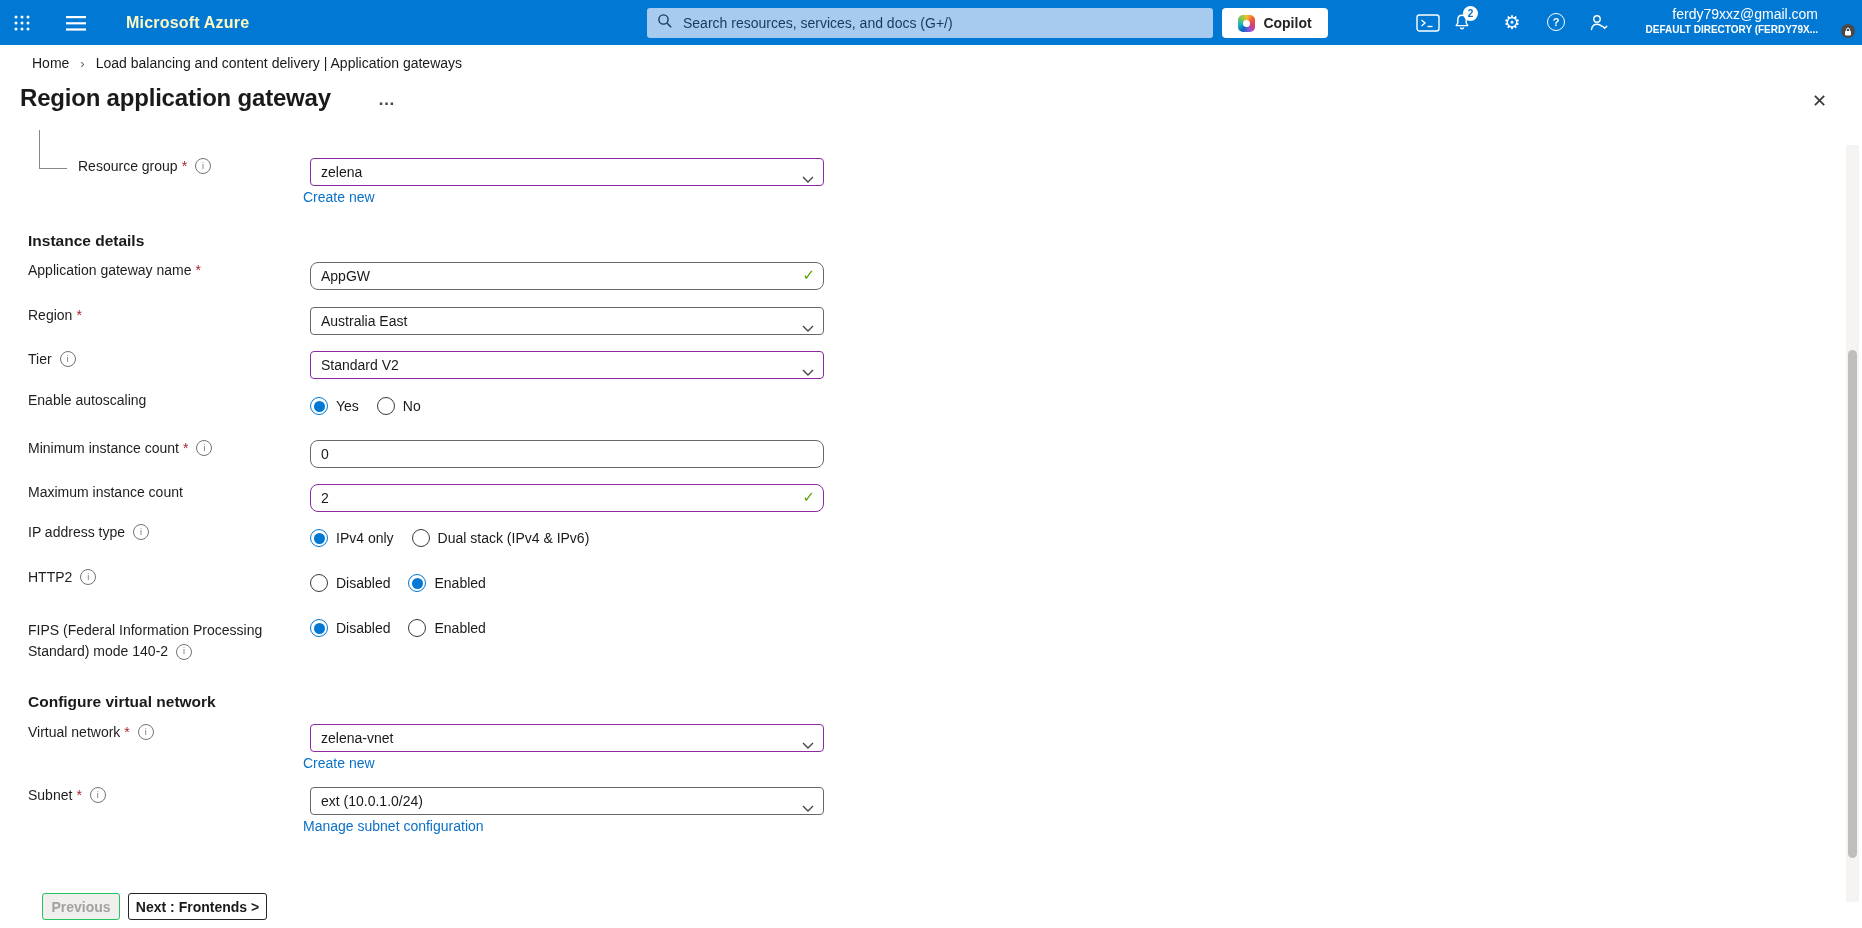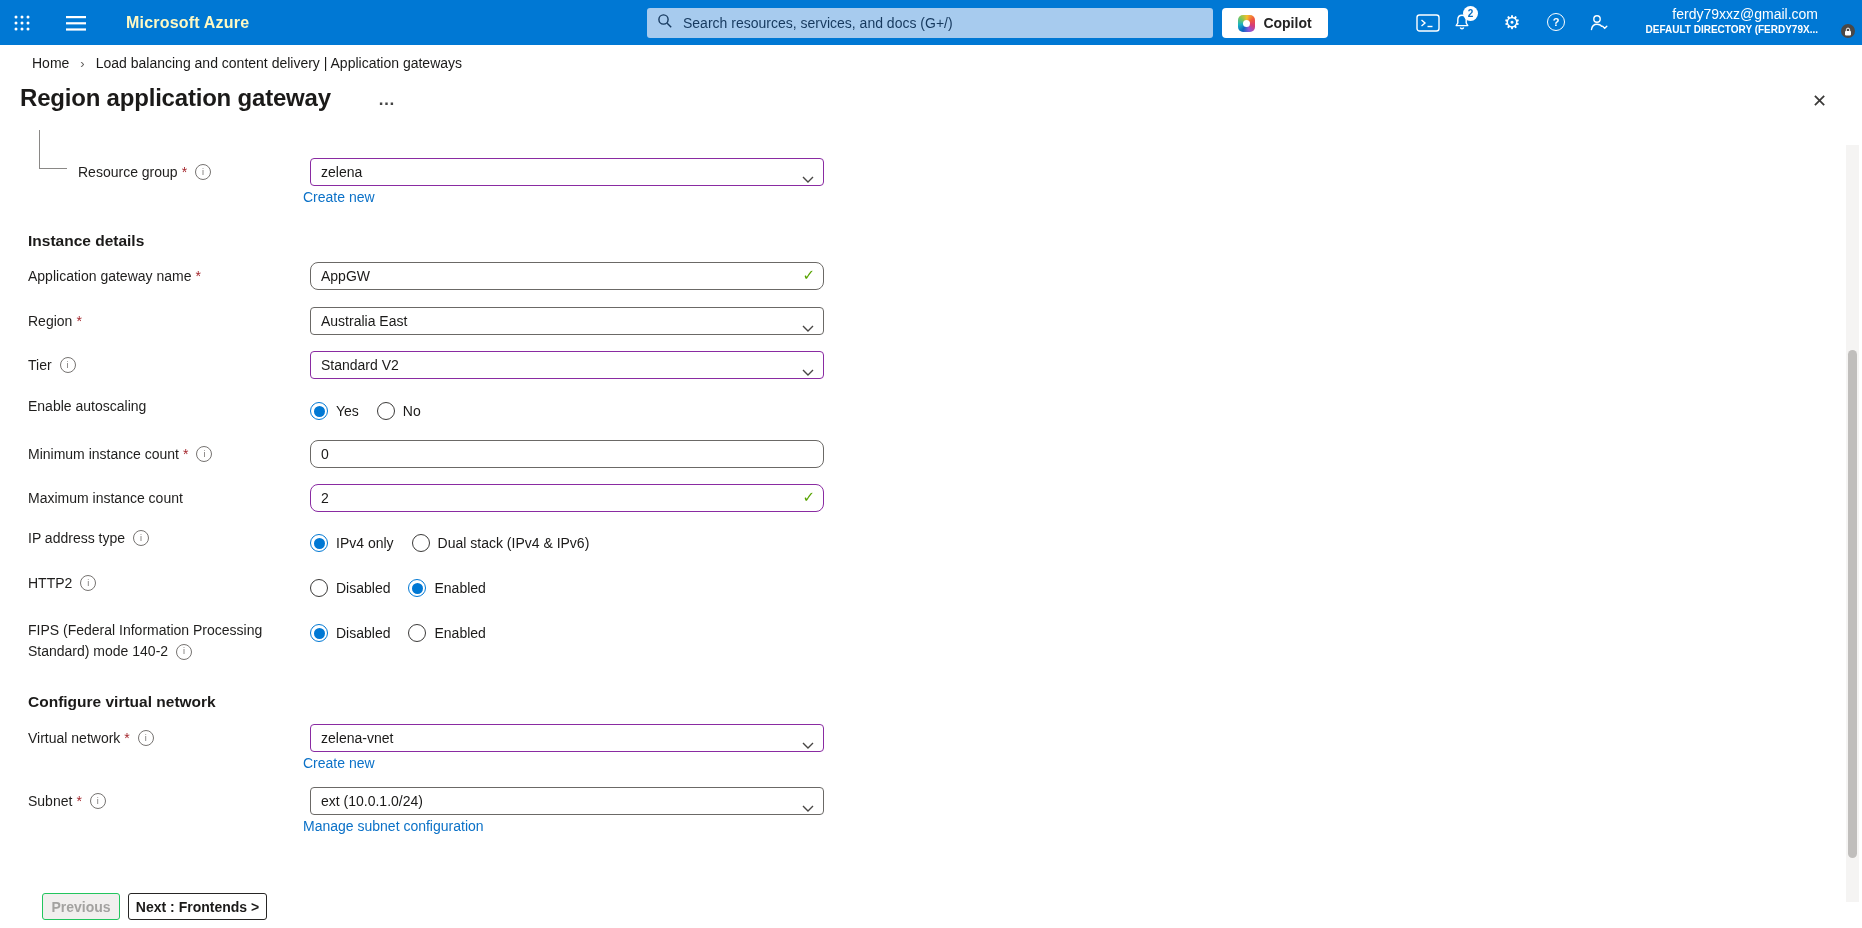--- a/index.html
+++ b/index.html
@@ -45,37 +45,37 @@
   .page-title{position:absolute;left:20px;top:84px;font-size:24px;font-weight:700;color:#1b1a19;letter-spacing:-.2px;}
   .more-dots{position:absolute;left:378px;top:90px;font-size:17px;font-weight:700;color:#444;
              letter-spacing:1px;cursor:pointer;}
   .close-x{position:absolute;left:1812px;top:90px;font-size:18px;color:#3b3a39;cursor:pointer;}
 
   
   .indent{position:absolute;left:39px;top:130px;width:27px;height:38px;
           border-left:1px solid #8a8886;border-bottom:1px solid #8a8886;}
   .row{position:absolute;left:0;width:1100px;height:28px;}
   .lbl{position:absolute;left:28px;top:0;height:28px;font-size:14px;color:#1f1e1d;
-       display:flex;align-items:center;white-space:nowrap;}
+       display:flex;white-space:nowrap;}
   .lbl-ind{left:78px;}
   .req{color:#a4262c;margin-left:4px;}
   .info{width:14px;height:14px;border:1px solid #767371;border-radius:50%;font-size:9px;color:#767371;
         display:inline-flex;align-items:center;justify-content:center;margin-left:8px;flex:none;cursor:pointer;}
   .ctrl{position:absolute;left:310px;top:0;}
   .field{position:relative;width:514px;height:28px;border:1px solid #6b6966;border-radius:4px;
          background:#fff;box-sizing:border-box;cursor:pointer;}
   .field.purple{border-color:#8a2ba2;}
   .field .val{position:absolute;left:10px;top:0;line-height:26px;font-size:14px;color:#1b1a19;}
   .chev{position:absolute;right:9px;top:10px;}
   .okck{position:absolute;right:9px;top:4px;color:#57a300;font-size:15px;font-weight:700;}
   .ifield{position:relative;width:514px;height:28px;}
   .ifield input{width:100%;height:100%;box-sizing:border-box;border:1px solid #6b6966;border-radius:8px;
                 padding:0 28px 0 10px;font-size:14px;color:#1b1a19;font-family:inherit;outline:none;}
   .ifield.purple input{border-color:#8a2ba2;}
-  .opts{display:flex;align-items:flex-end;gap:18px;height:28px;}
+  .opts{display:flex;align-items:center;gap:18px;height:28px;}
   .opt{display:flex;align-items:center;gap:8px;font-size:14px;color:#1b1a19;cursor:pointer;}
   .rad{width:18px;height:18px;border:1.5px solid #3b3a39;border-radius:50%;box-sizing:border-box;
        background:#fff;position:relative;flex:none;}
   .rad.sel{border-color:#0078d4;}
   .rad.sel::after{content:"";position:absolute;inset:2.5px;background:#0078d4;border-radius:50%;}
   .sect{position:absolute;left:28px;font-size:15.5px;font-weight:700;color:#1b1a19;}
   .lnk{position:absolute;font-size:14px;color:#0b71c7;cursor:pointer;}
   .lbl-fips{position:absolute;left:28px;top:6px;font-size:14px;line-height:21px;color:#1f1e1d;}
   .lbl-fips .fl2{display:flex;align-items:center;}
 

